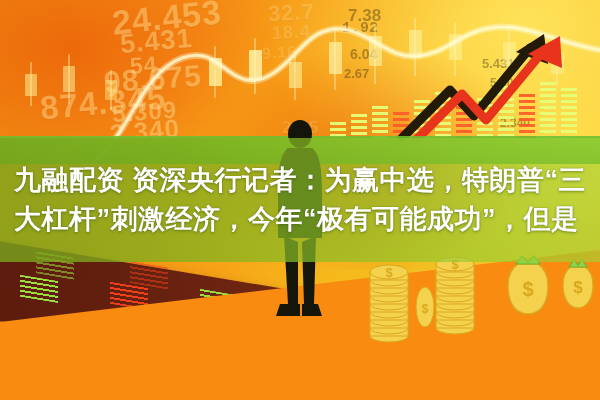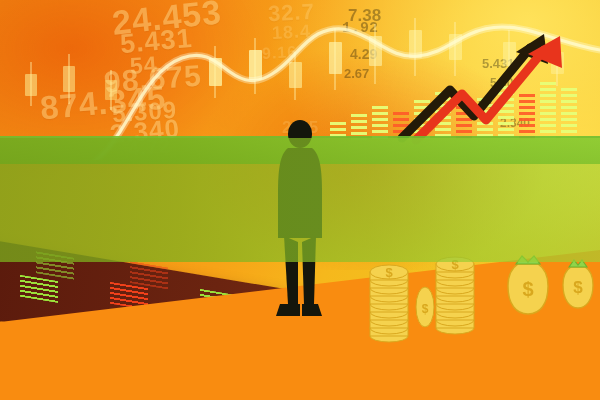--- a/index.html
+++ b/index.html
@@ -136,21 +136,21 @@
     <span class="num n7">4.72</span>
     <span class="num n8">32.7</span>
     <span class="num n9">18.4</span>
     <span class="num n10">9.16</span>
     <span class="num n11">2.45</span>
   </div>
 
   <div class="numbers-r">
     <span class="nr r0">7.38</span>
     <span class="nr r1">1.92</span>
-    <span class="nr r2">4.29</span>
+    <span class="nr r2">6.04</span>
     <span class="nr r3">2.67</span>
     <span class="nr r4">5.431</span>
     <span class="nr r5">5.309</span>
     <span class="nr r6">54</span>
     <span class="nr r7">2.340</span>
   </div>
 
   <div>
     <div class="cwick" style="left:30px;top:62px;height:44px;"></div>
     <div class="candle" style="left:25px;top:74px;width:12px;height:22px;background:rgba(255,243,150,.55);"></div>
@@ -309,14 +309,18 @@
       <path d="M 16 30 C 8 36 6 52 6 74 L 6 120 L 50 120 L 50 74 C 50 52 48 36 40 30 Z"></path>
       <path d="M 12 118 L 16 186 L 26 186 L 26 124 Z"></path>
       <path d="M 30 124 L 32 186 L 42 186 L 44 118 Z"></path>
       <path d="M 8 186 L 28 186 L 28 198 L 4 198 Z"></path>
       <path d="M 30 186 L 46 186 L 50 198 L 30 198 Z"></path>
     </g>
   </svg>
 
   <div class="overlay"></div>
 
+  <div class="headline">
+    <div class="hl-line">九融配资 资深央行记者：为赢中选，特朗普“三</div>
+    <div class="hl-line">大杠杆”刺激经济，今年“极有可能成功”，但是</div>
+  </div>
 
 </div>
 
 </body></html>

